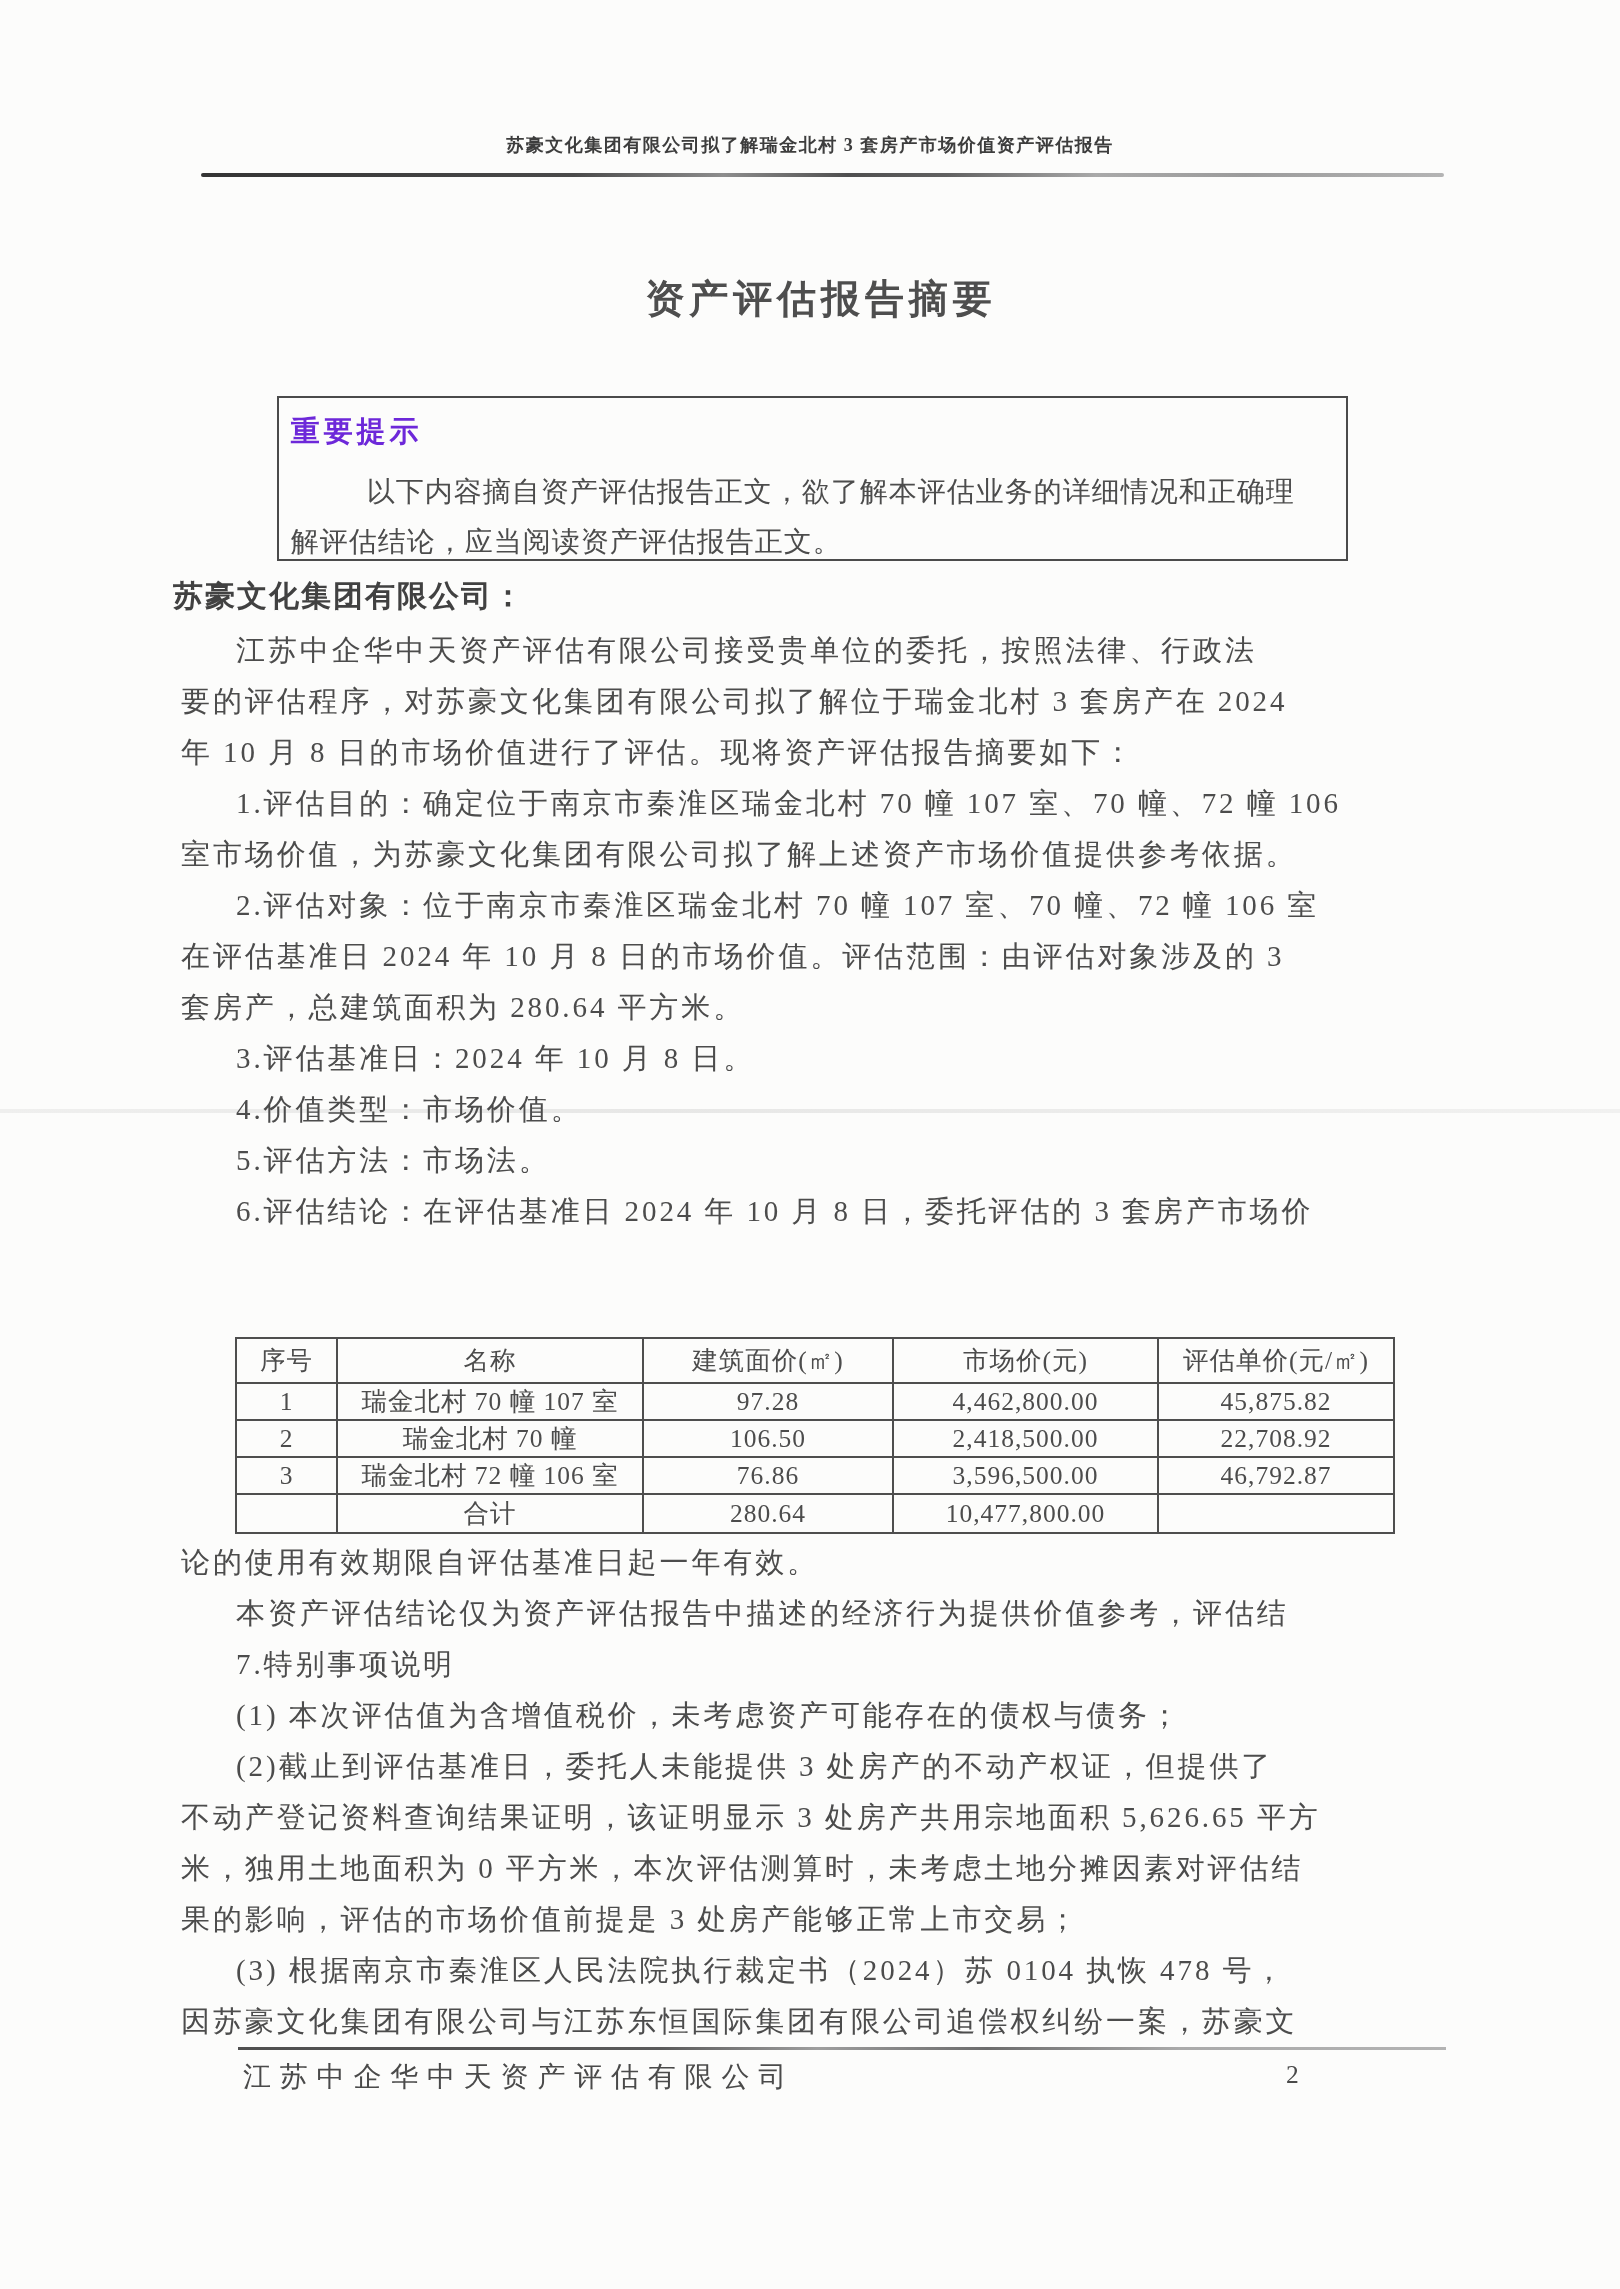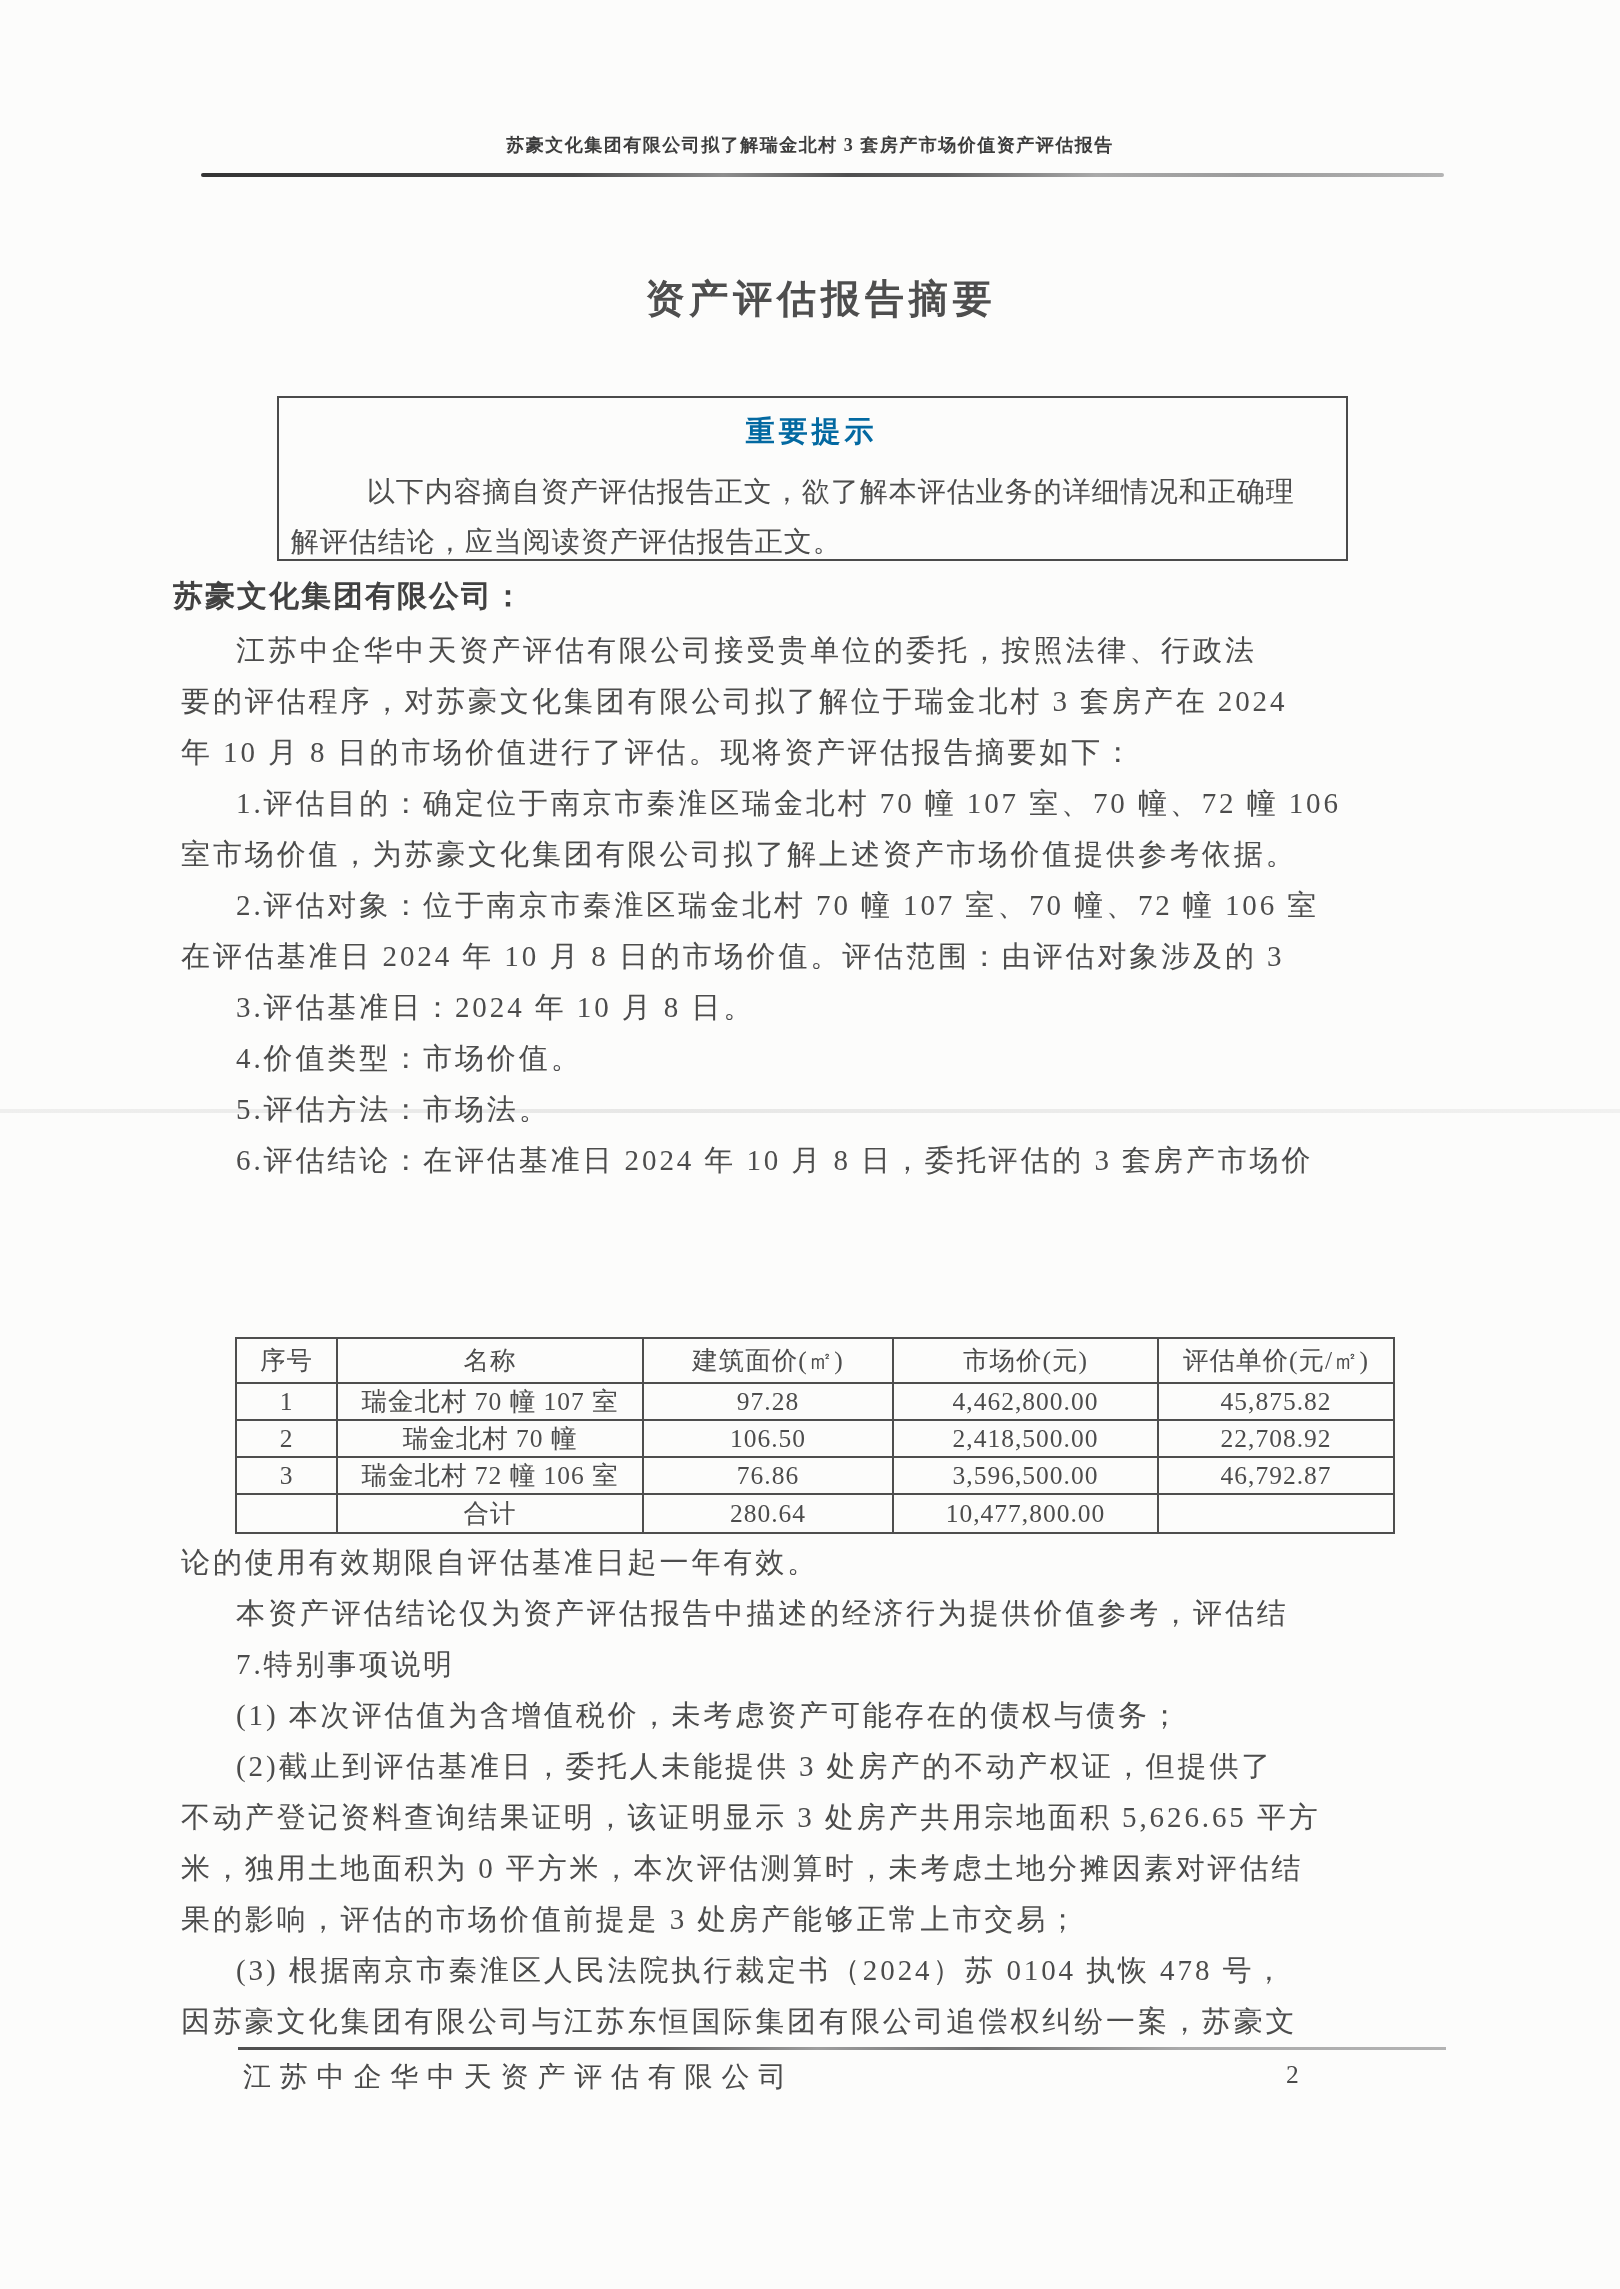--- a/index.html
+++ b/index.html
@@ -36,22 +36,21 @@
   }
   
   .notice-box{
     position:absolute;top:396px;left:277px;width:1071px;height:165px;
     border:2px solid #4b4b4b;
     box-sizing:border-box;
     padding:13.7px 13.7px 0 11.8px;
     background:#fcfcfb;
   }
   .notice-heading{
-    text-align:center;
-    font-size:29px;font-weight:bold;letter-spacing:3.9px;color:#0369a1;
+    font-size:29px;font-weight:bold;letter-spacing:3.9px;color:#6d28d9;
     margin-bottom:15.7px;
   }
   .notice-line{
     font-size:28px;letter-spacing:1px;line-height:50px;color:#4c4c4c;
     white-space:nowrap;
   }
   .notice-line.first{padding-left:76px;}
   
   .salutation{
     position:absolute;top:576px;left:173px;
@@ -125,20 +124,21 @@
   <div class="salutation">苏豪文化集团有限公司：</div>
 
   <div class="body-block body-top">
     <div class="bline indent">江苏中企华中天资产评估有限公司接受贵单位的委托，按照法律、行政法</div>
     <div class="bline">要的评估程序，对苏豪文化集团有限公司拟了解位于瑞金北村 3 套房产在 2024</div>
     <div class="bline">年 10 月 8 日的市场价值进行了评估。现将资产评估报告摘要如下：</div>
     <div class="bline indent">1.评估目的：确定位于南京市秦淮区瑞金北村 70 幢 107 室、70 幢、72 幢 106</div>
     <div class="bline">室市场价值，为苏豪文化集团有限公司拟了解上述资产市场价值提供参考依据。</div>
     <div class="bline indent">2.评估对象：位于南京市秦淮区瑞金北村 70 幢 107 室、70 幢、72 幢 106 室</div>
     <div class="bline">在评估基准日 2024 年 10 月 8 日的市场价值。评估范围：由评估对象涉及的 3</div>
+    <div class="bline">套房产，总建筑面积为 280.64 平方米。</div>
     <div class="bline indent">3.评估基准日：2024 年 10 月 8 日。</div>
     <div class="bline indent">4.价值类型：市场价值。</div>
     <div class="bline indent">5.评估方法：市场法。</div>
     <div class="bline indent">6.评估结论：在评估基准日 2024 年 10 月 8 日，委托评估的 3 套房产市场价</div>
   </div>
 
   <table class="val-table">
     <colgroup>
       <col class="col-seq">
         <col class="col-name">

